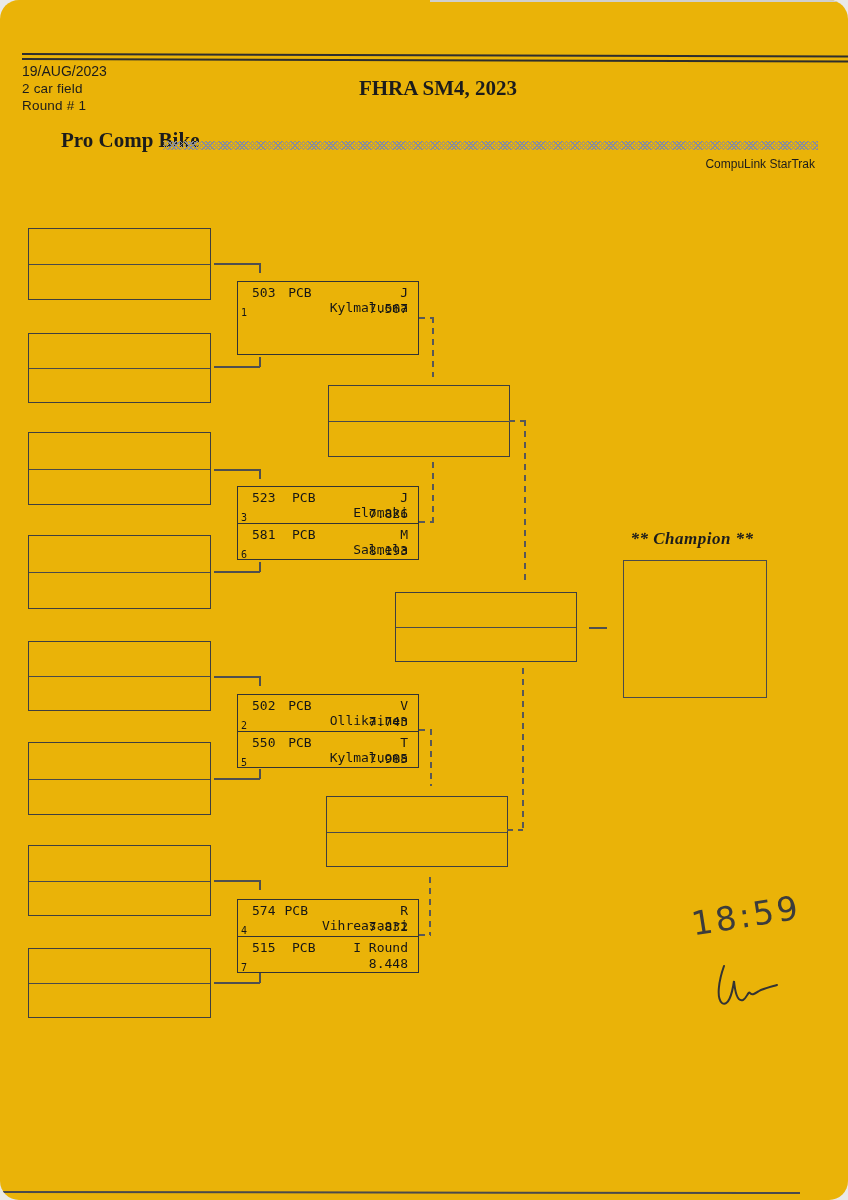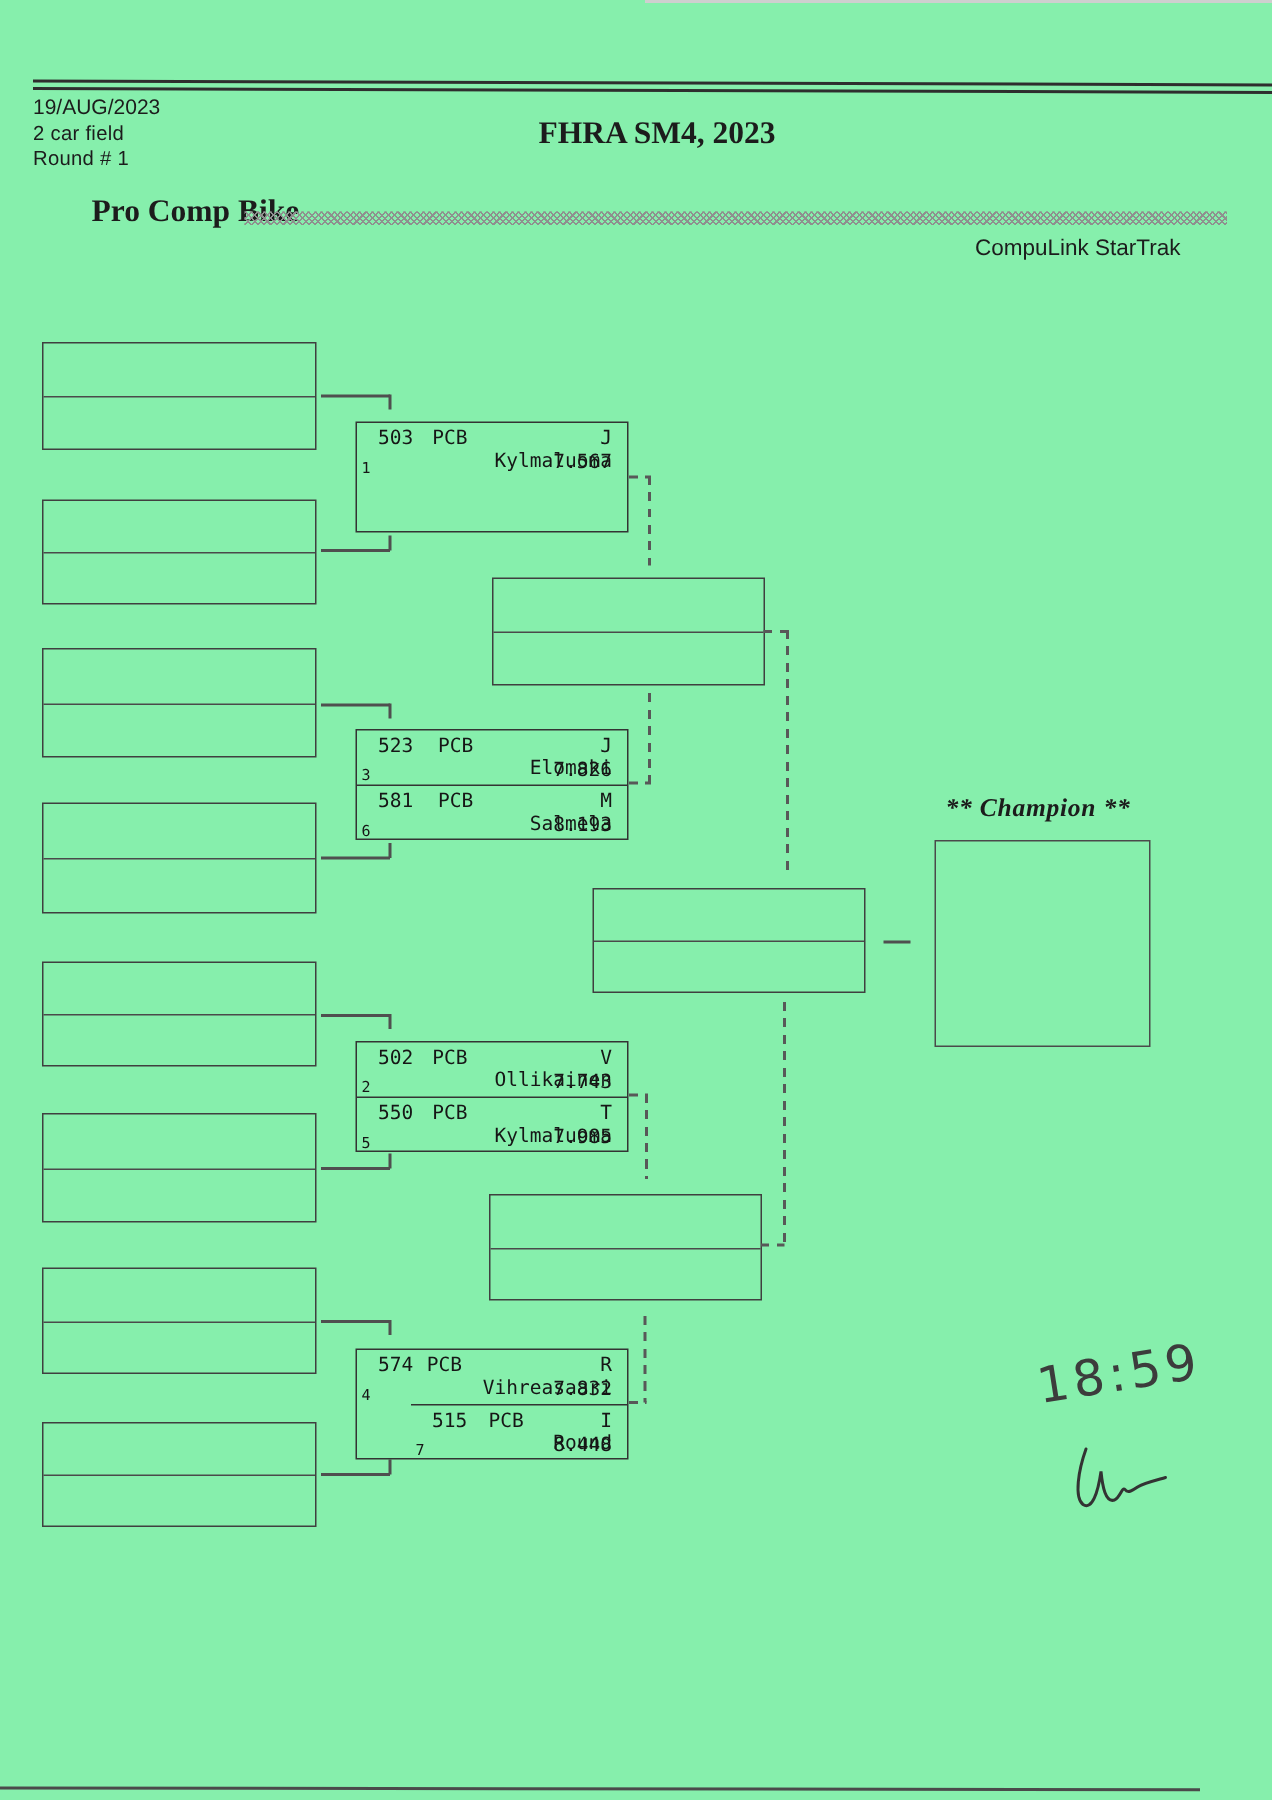--- a/index.html
+++ b/index.html
@@ -1,36 +1,36 @@
 <!DOCTYPE html>
 <html><head>
 <meta charset="utf-8">
 <style>
   html,body{margin:0;padding:0;background:#e9e9e9;}
   #page{
     position:relative;width:848px;height:1200px;margin:0 auto;
-    background:#86efac;overflow:hidden;
-    font-family:"Liberation Sans",sans-serif;color:#1c1c1c;
+    background:#eab308;overflow:hidden;
+    font-family:"Liberation Sans",sans-serif;color:#1c1c1c;border-radius:19px;
   }
   .abs{position:absolute;}
   
   .faint-top{height:2px;background:#cfcfcf;}
   .rule{height:2px;background:#2e2e2e;transform:rotate(0.18deg);transform-origin:left center;}
   .rule.thin{height:1.5px;}
   .hdr-small{font-size:13.5px;letter-spacing:.2px;}
   .hdr-date{font-size:14px;}
   .event-title{font-family:"Liberation Serif",serif;font-weight:bold;font-size:21px;text-align:center;}
   .class-title{font-family:"Liberation Serif",serif;font-weight:bold;font-size:21px;margin-left:36px;}
   .band{
     height:9px;
     background-image:
       repeating-linear-gradient(45deg,#8f8f8f 0 1px,transparent 1px 3px),
       repeating-linear-gradient(135deg,#8f8f8f 0 1px,transparent 1px 3px);
   }
-  .brand{font-size:15px;}
+  .brand{font-size:12px;text-align:right;}
   
   .slot{border:1.5px solid #3f3f3f;background:transparent;}
   .slot .mid{position:absolute;left:0;right:0;top:50%;height:1.3px;background:#4a4a4a;}
   .mbox{border:1.5px solid #333;font-family:"DejaVu Sans Mono",monospace;font-size:13px;color:#161616;}
   .mbox .row{position:absolute;left:0;right:0;height:36px;}
   .mbox .row.b{border-top:1.5px solid #333;}
   .l1{display:flex;padding-top:3px;}
   .l1 .car{margin-left:14px;width:40px;}
   .l1 .cls{width:46px;}
   .l1 .name{flex:1;text-align:right;padding-right:10px;}
@@ -168,21 +168,21 @@
   <div class="abs mbox" style="left:237px;top:899px;width:180px;height:72px;">
     <div class="row" style="top:0;">
       <div class="l1">
         <span class="car">574</span>
         <span class="cls">PCB</span>
         <span class="name">R Vihreasaari</span>
       </div>
       <span class="et">7.832</span>
       <span class="seed">4</span>
     </div>
-    <div class="row b" style="top:36px;margin-left:36px;">
+    <div class="row b" style="top:36px;">
       <div class="l1">
         <span class="car">515</span>
         <span class="cls">PCB</span>
         <span class="name">I Round</span>
       </div>
       <span class="et">8.448</span>
       <span class="seed">7</span>
     </div>
   </div>
 

